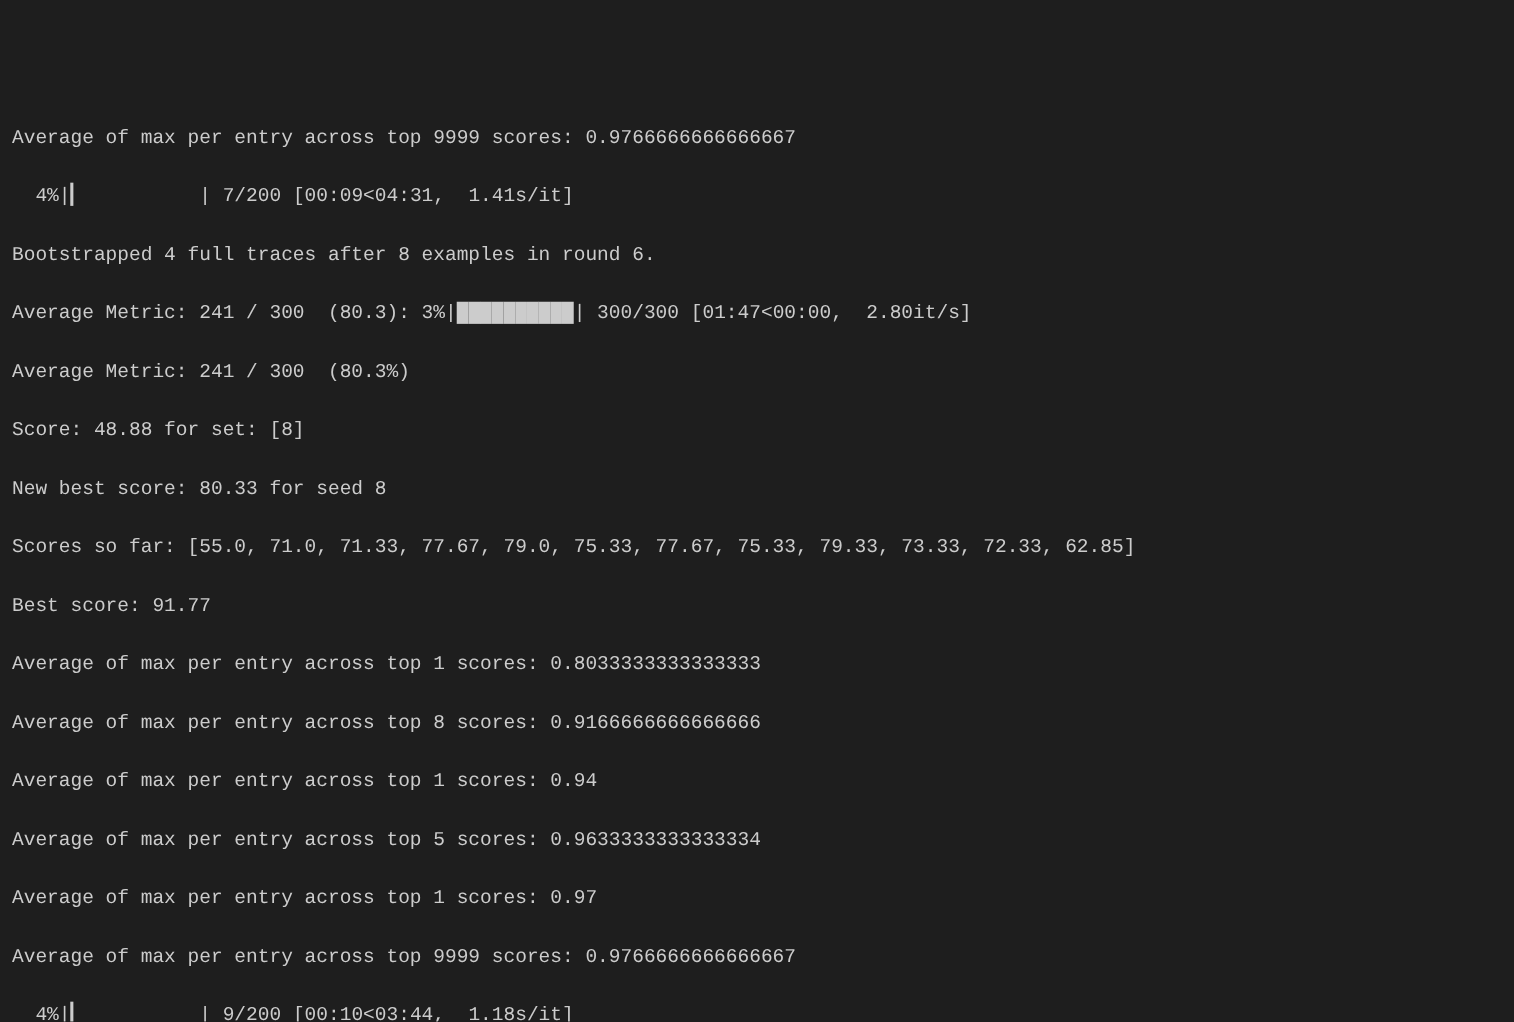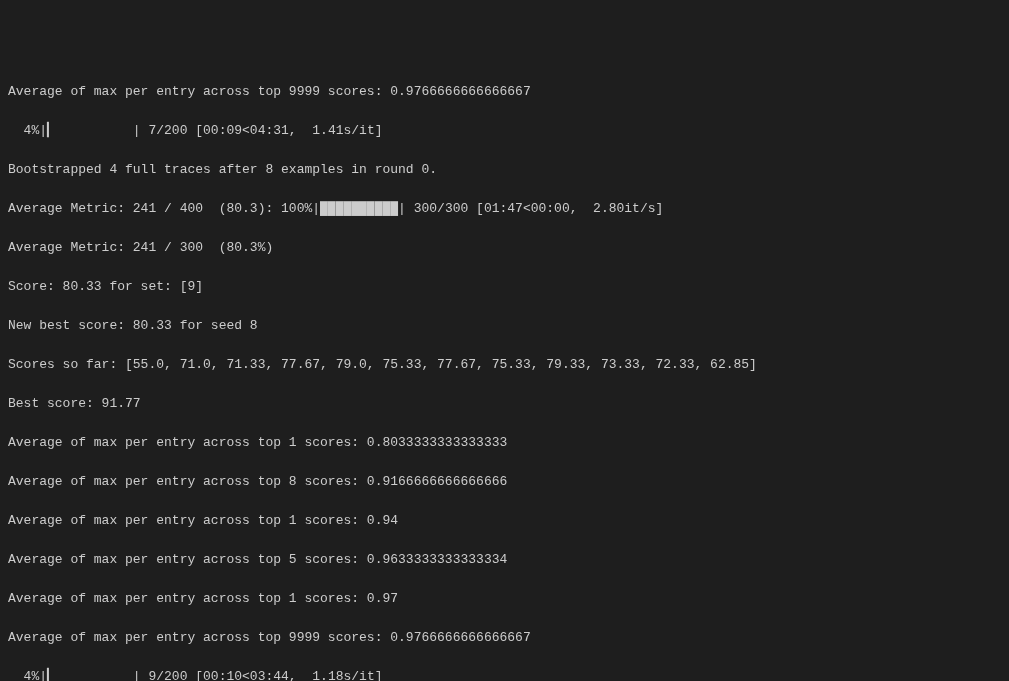--- a/index.html
+++ b/index.html
@@ -17,24 +17,24 @@
     }
     .line { white-space: pre; }
   </style>
 </head>
 <body>
 
 
 
 <div class="line">Average of max per entry across top 9999 scores: 0.9766666666666667</div>
 <div class="line">  4%|▎          | 7/200 [00:09&lt;04:31,  1.41s/it]</div>
-<div class="line">Bootstrapped 4 full traces after 8 examples in round 0.</div>
-<div class="line"><span>Average Metric: 241 / 400  (80.3): 100%|</span><span>██████████</span><span>| 300/300 [01:47&lt;00:00,  2.80it/s]</span></div>
+<div class="line">Bootstrapped 4 full traces after 8 examples in round 6.</div>
+<div class="line"><span>Average Metric: 241 / 300  (80.3): 3%|</span><span>██████████</span><span>| 300/300 [01:47&lt;00:00,  2.80it/s]</span></div>
 <div class="line">Average Metric: 241 / 300  (80.3%)</div>
-<div class="line">Score: 80.33 for set: [9]</div>
+<div class="line">Score: 48.88 for set: [8]</div>
 <div class="line">New best score: 80.33 for seed 8</div>
 <div class="line">Scores so far: [55.0, 71.0, 71.33, 77.67, 79.0, 75.33, 77.67, 75.33, 79.33, 73.33, 72.33, 62.85]</div>
 <div class="line">Best score: 91.77</div>
 <div class="line">Average of max per entry across top 1 scores: 0.8033333333333333</div>
 <div class="line">Average of max per entry across top 8 scores: 0.9166666666666666</div>
 <div class="line">Average of max per entry across top 1 scores: 0.94</div>
 <div class="line">Average of max per entry across top 5 scores: 0.9633333333333334</div>
 <div class="line">Average of max per entry across top 1 scores: 0.97</div>
 <div class="line">Average of max per entry across top 9999 scores: 0.9766666666666667</div>
 <div class="line">  4%|▎          | 9/200 [00:10&lt;03:44,  1.18s/it]</div>

